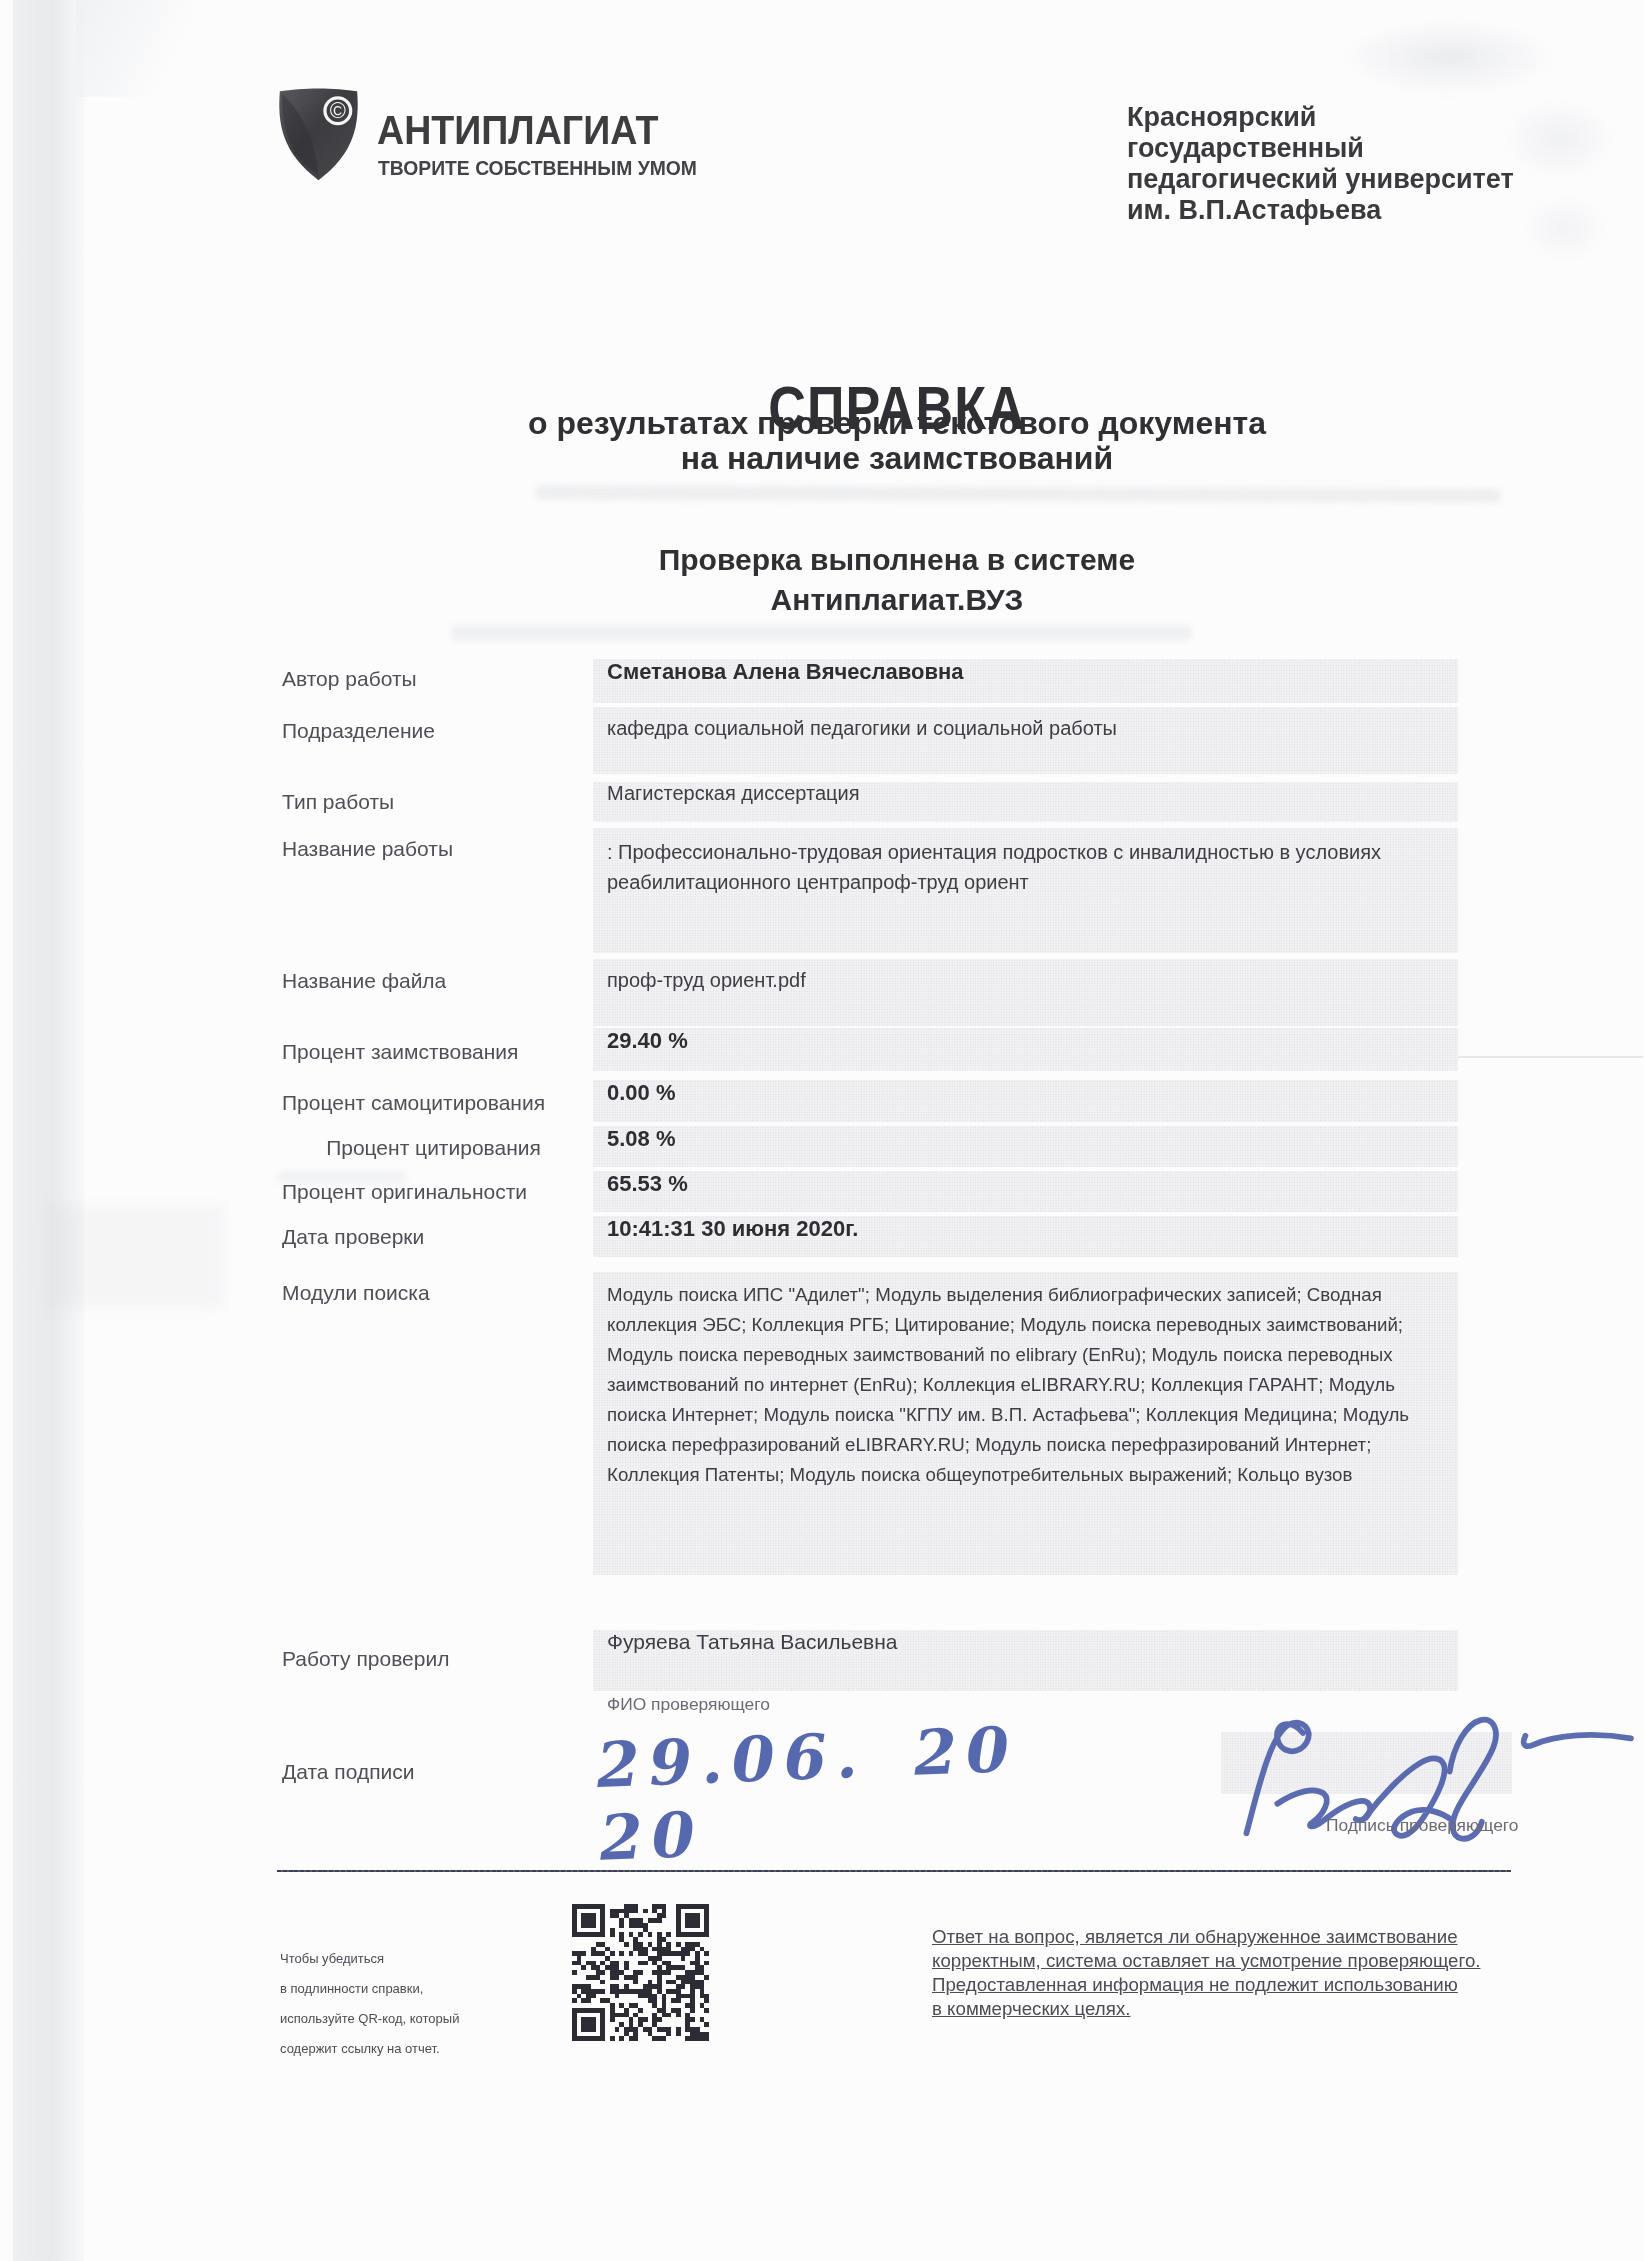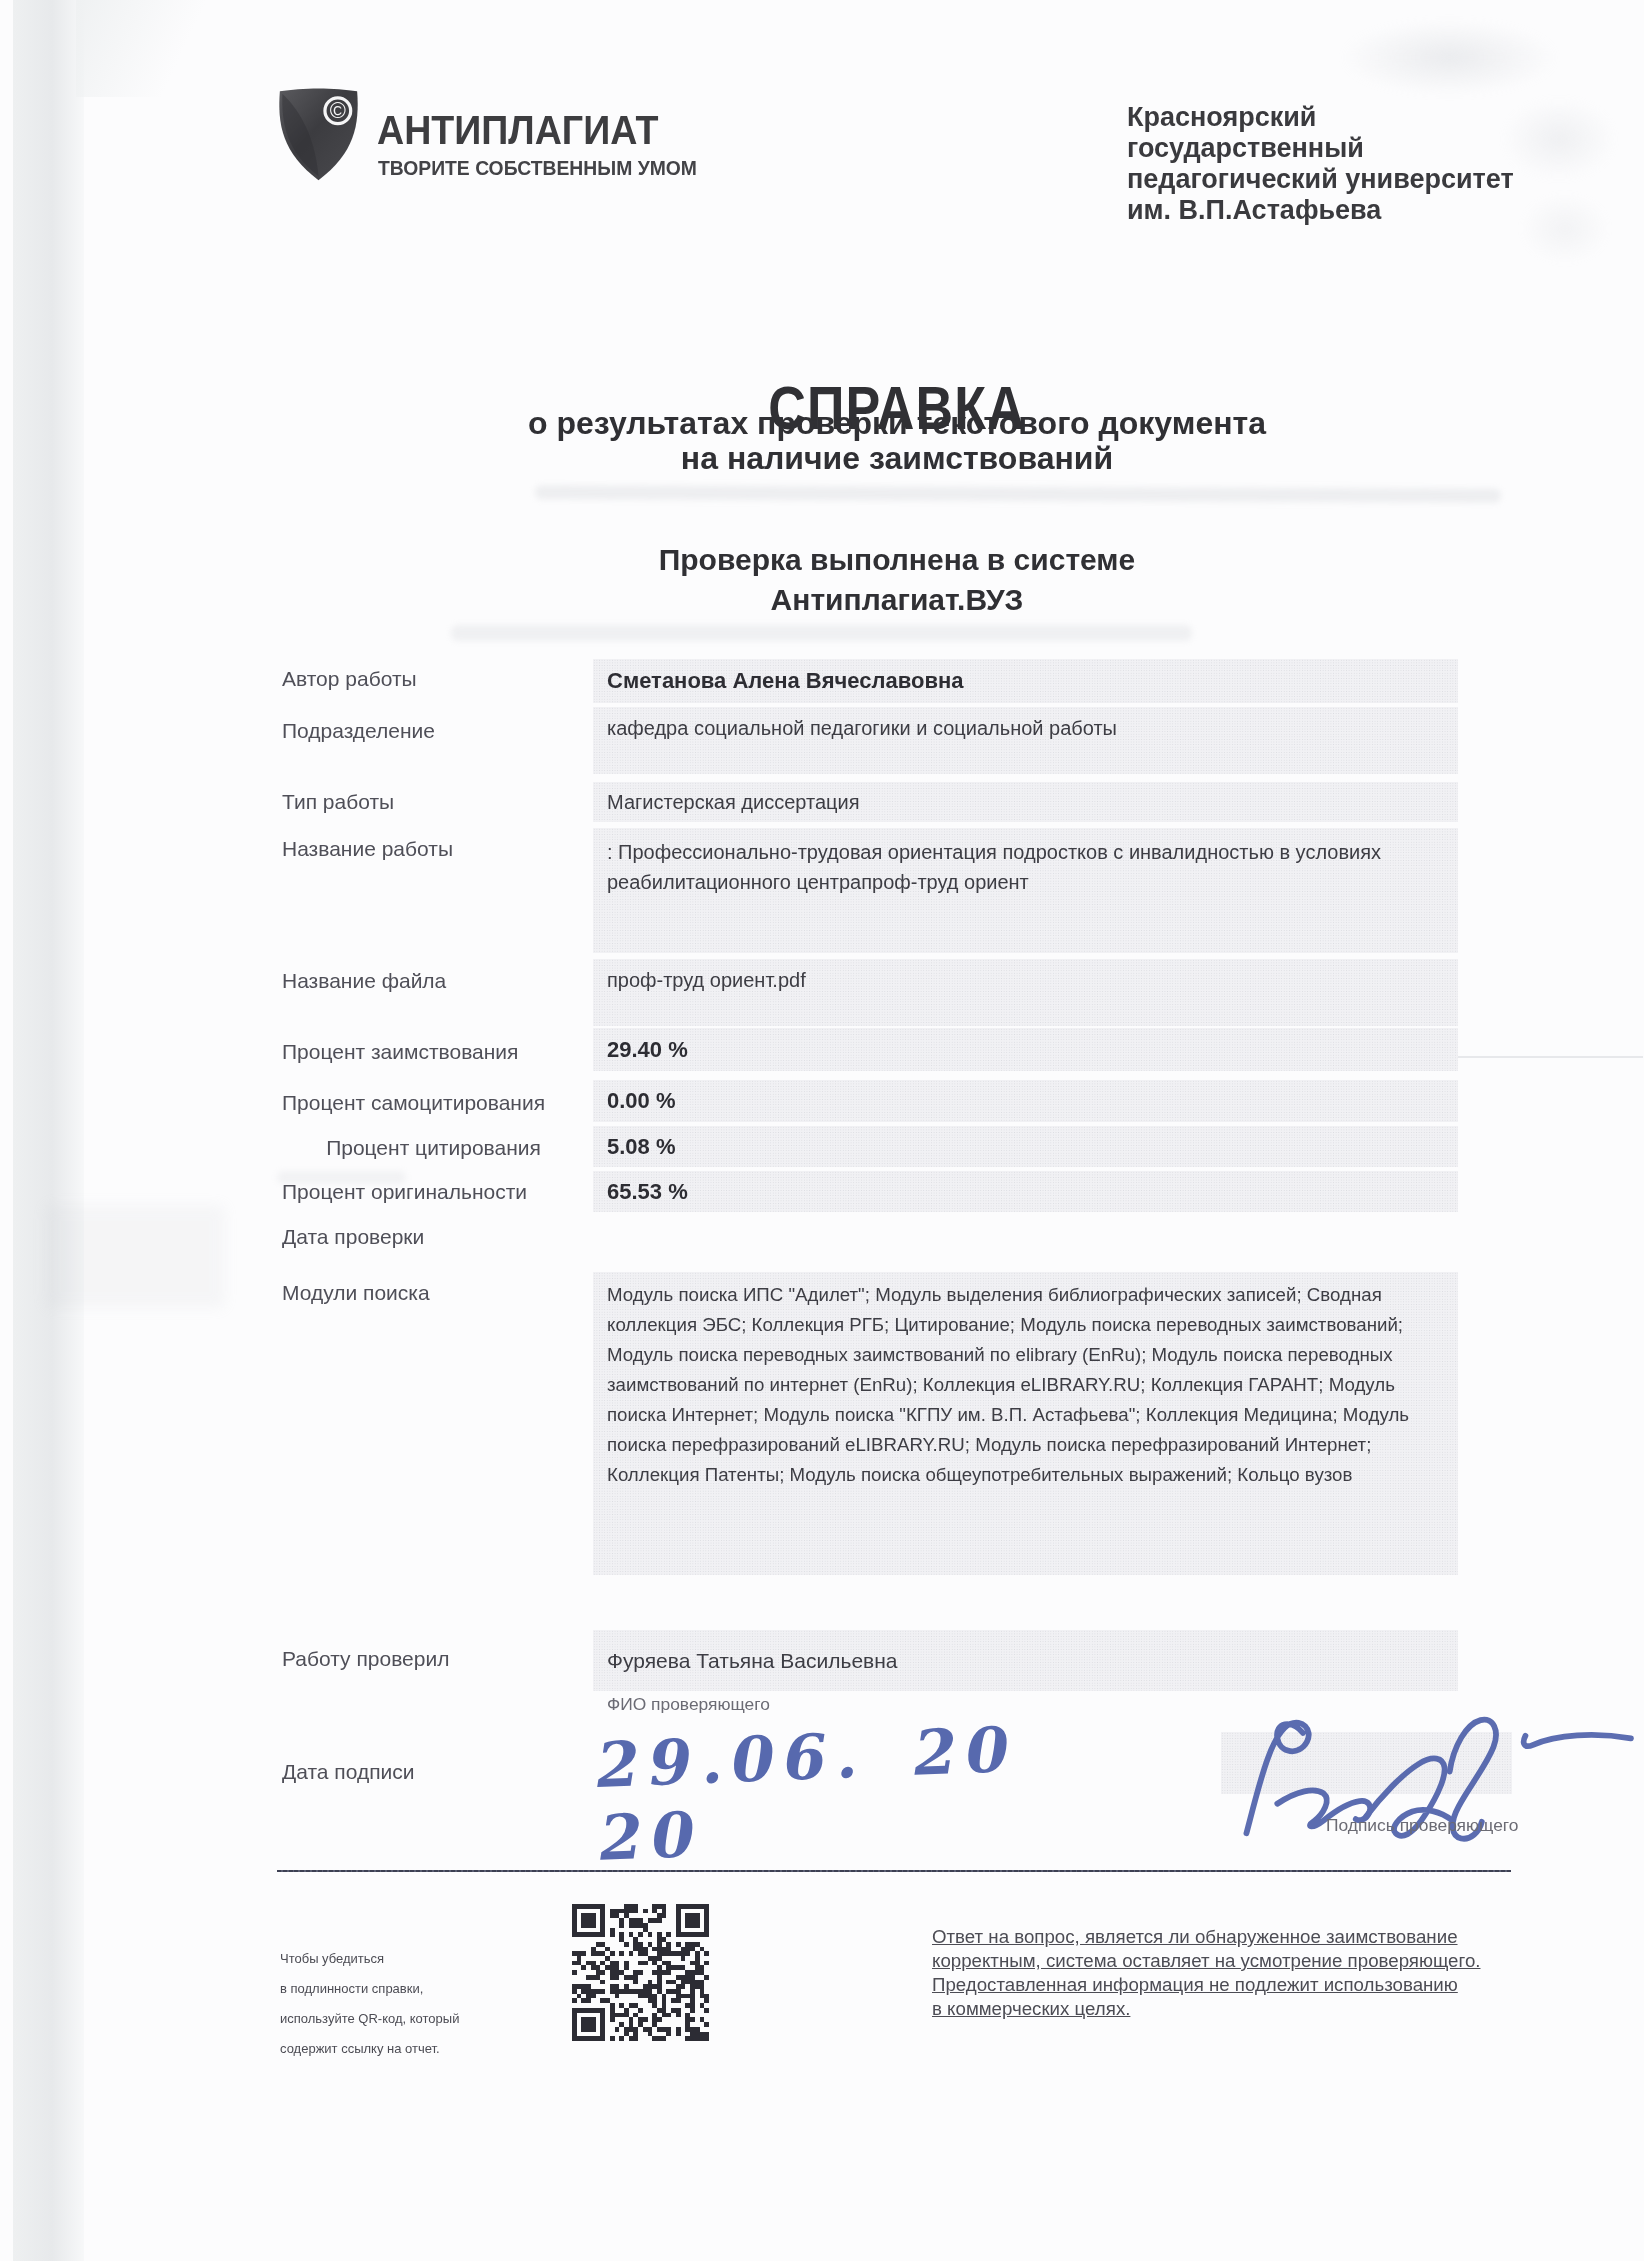--- a/index.html
+++ b/index.html
@@ -27,21 +27,21 @@
 
   .center-col{position:absolute;left:280px;width:1234px;text-align:center;color:#303034;}
   .h-title{top:372px;font-weight:700;font-size:62px;letter-spacing:1.3px;transform:scaleX(.84);transform-origin:center top;}
   .h-sub{top:406px;font-weight:700;font-size:32px;line-height:35px;}
   .h-sys{top:540px;font-weight:700;font-size:30px;line-height:40px;}
 
   
   .lbl{position:absolute;left:282px;width:303px;font-size:21px;color:#4f4f58;line-height:23px;}
   .vbox{position:absolute;left:593px;width:865px;background-color:#f1f1f4;
     background-image:radial-gradient(circle,#dadbe0 0.6px,rgba(255,255,255,0) 0.8px);
-    background-size:2.6px 2.6px;display:flex;align-items:center;}
+    background-size:2.6px 2.6px;display:flex;align-items:flex-start;}
   .vbox.topalign{align-items:flex-start;}
   .vtext{padding-left:14px;padding-right:13px;font-size:21px;color:#3d3d44;}
   .vbold{font-weight:700;font-size:22px;color:#2d2d33;}
   .small-cap{position:absolute;font-size:17.4px;color:#6b6b74;}
 
   
   .ink-date{position:absolute;left:598px;top:1719px;width:515px;color:#4a5da8;
     font-family:"DejaVu Serif",serif;font-style:italic;font-weight:700;font-size:62px;
     letter-spacing:9px;word-spacing:17px;transform:rotate(-2.2deg);opacity:.92;}
   .sig-box{position:absolute;left:1221px;top:1732px;width:291px;height:62px;
@@ -144,20 +144,23 @@
   <div class="vbox" style="top:1126px;height:41px;">
     <span class="vtext vbold">5.08 %</span>
   </div>
 
   <div class="lbl" style="top:1180px;">Процент оригинальности</div>
   <div class="vbox" style="top:1171px;height:41px;">
     <span class="vtext vbold">65.53 %</span>
   </div>
 
   <div class="lbl" style="top:1225px;">Дата проверки</div>
+  <div class="vbox" style="top:1216px;height:41px;">
+    <span class="vtext vbold">10:41:31 30 июня 2020г.</span>
+  </div>
 
   <div class="lbl" style="top:1281px;">Модули поиска</div>
   <div class="vbox topalign" style="top:1272px;height:303px;">
     <span class="vtext" style="padding-top:7.7px;font-size:18.7px;line-height:30px;">Модуль поиска ИПС "Адилет"; Модуль выделения библиографических записей; Сводная коллекция ЭБС; Коллекция РГБ; Цитирование; Модуль поиска переводных заимствований; Модуль поиска переводных заимствований по elibrary (EnRu); Модуль поиска переводных заимствований по интернет (EnRu); Коллекция eLIBRARY.RU; Коллекция ГАРАНТ; Модуль поиска Интернет; Модуль поиска "КГПУ им. В.П. Астафьева"; Коллекция Медицина; Модуль поиска перефразирований eLIBRARY.RU; Модуль поиска перефразирований Интернет; Коллекция Патенты; Модуль поиска общеупотребительных выражений; Кольцо вузов</span>
   </div>
 
   <div class="lbl" style="top:1647px;">Работу проверил</div>
   <div class="vbox" style="top:1630px;height:61px;">
     <span class="vtext">Фуряева Татьяна Васильевна</span>
   </div>

